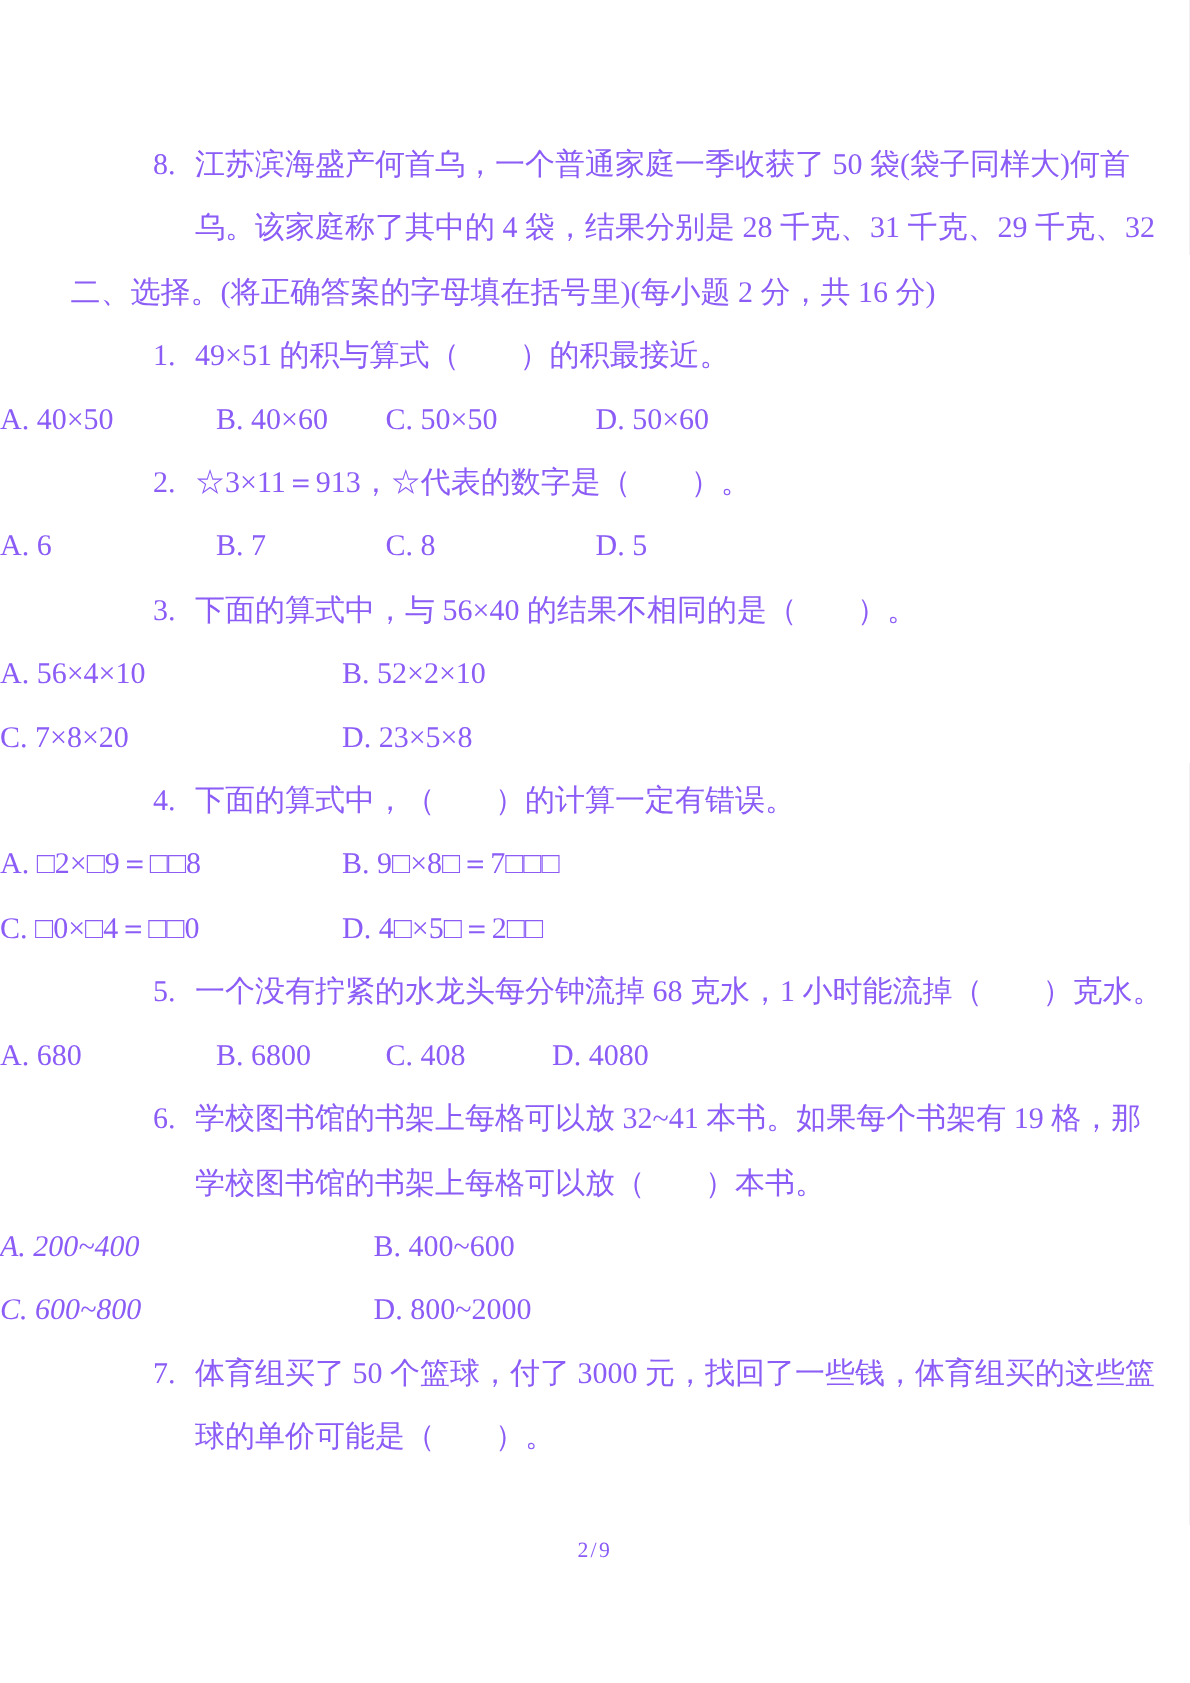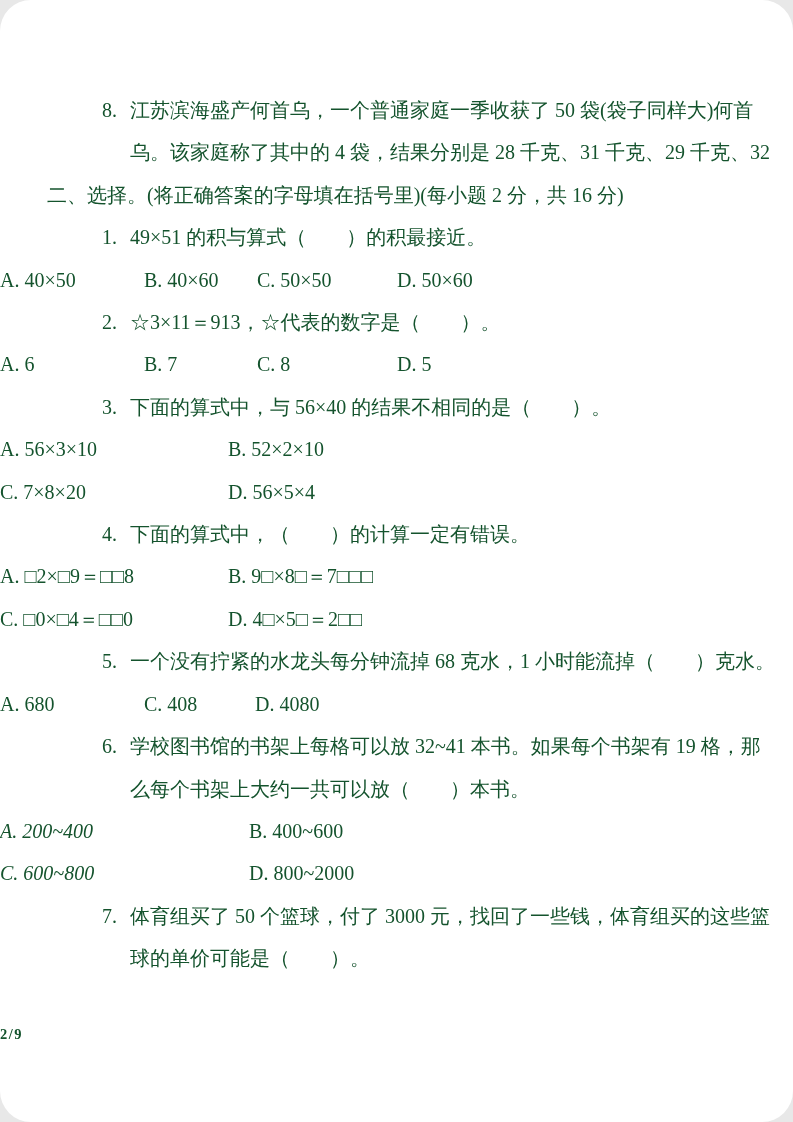--- a/index.html
+++ b/index.html
@@ -4,45 +4,45 @@
 <style>
   html, body { margin: 0; padding: 0; background: #e8e8e8; }
   .page {
     position: relative;
     width: 793px;
     height: 1122px;
     margin: 0 auto;
     background: #ffffff;
     overflow: hidden;
     font-family: "Liberation Serif", "DejaVu Serif", serif;
-    color: #14532d;
+    color: #8b5cf6;
     font-size: 20px;
-    border-radius: 31px;
   }
   .content { padding-top: 89px; }
   .line { line-height: 42.4px; white-space: nowrap; }
   .ml-sec  { margin-left: 47px; }   
   .ml-q    { margin-left: 102px; }  
   .ml-cont { margin-left: 130px; }  
   .opts    { display: flex; line-height: 42.4px; white-space: nowrap; }
   .qnum { display: inline-block; width: 28px; }
   
   .opt-a { display: inline-block; width: 144px; }
   .opt-b { display: inline-block; width: 113px; }
   .opt-c { display: inline-block; width: 140px; }
   .opt-c.narrow { width: 111px; }
   
   .two { display: inline-block; width: 228px; }
   .two.wide { width: 249px; font-style: italic; }
   .footer {
     position: absolute;
     top: 1026px;
     left: 0; right: 0;
+    text-align: center;
     font-size: 14.5px;
-    font-weight: bold;
+    font-weight: normal;
     letter-spacing: 1.5px;
   }
 </style>
 </head>
 <body>
 
 <div class="page">
   <div class="content">
 
     <div class="line ml-q">
@@ -69,53 +69,54 @@
       <span class="opt-a">A. 6</span>
       <span class="opt-b">B. 7</span>
       <span class="opt-c">C. 8</span>
       <span>D. 5</span>
     </div>
 
     <div class="line ml-q">
       <span class="qnum">3.</span><span>下面的算式中，与 56×40 的结果不相同的是（　　）。</span>
     </div>
     <div class="opts">
-      <span class="two">A. 56×3×10</span>
+      <span class="two">A. 56×4×10</span>
       <span>B. 52×2×10</span>
     </div>
     <div class="opts">
       <span class="two">C. 7×8×20</span>
-      <span>D. 56×5×4</span>
+      <span>D. 23×5×8</span>
     </div>
 
     <div class="line ml-q">
       <span class="qnum">4.</span><span>下面的算式中，（　　）的计算一定有错误。</span>
     </div>
     <div class="opts">
       <span class="two">A. □2×□9＝□□8</span>
       <span>B. 9□×8□＝7□□□</span>
     </div>
     <div class="opts">
       <span class="two">C. □0×□4＝□□0</span>
       <span>D. 4□×5□＝2□□</span>
     </div>
 
     <div class="line ml-q">
       <span class="qnum">5.</span><span>一个没有拧紧的水龙头每分钟流掉 68 克水，1 小时能流掉（　　）克水。</span>
     </div>
     <div class="opts">
       <span class="opt-a">A. 680</span>
+      <span class="opt-b">B. 6800</span>
       <span class="opt-c narrow">C. 408</span>
       <span>D. 4080</span>
     </div>
 
     <div class="line ml-q">
       <span class="qnum">6.</span><span>学校图书馆的书架上每格可以放 32~41 本书。如果每个书架有 19 格，那</span>
     </div>
-    <div class="line ml-cont">么每个书架上大约一共可以放（　　）本书。</div>
+    <div class="line ml-cont">学校图书馆的书架上每格可以放（　　）本书。</div>
     <div class="opts">
       <span class="two wide">A. 200~400</span>
       <span>B. 400~600</span>
     </div>
     <div class="opts">
       <span class="two wide">C. 600~800</span>
       <span>D. 800~2000</span>
     </div>
 
     <div class="line ml-q">

